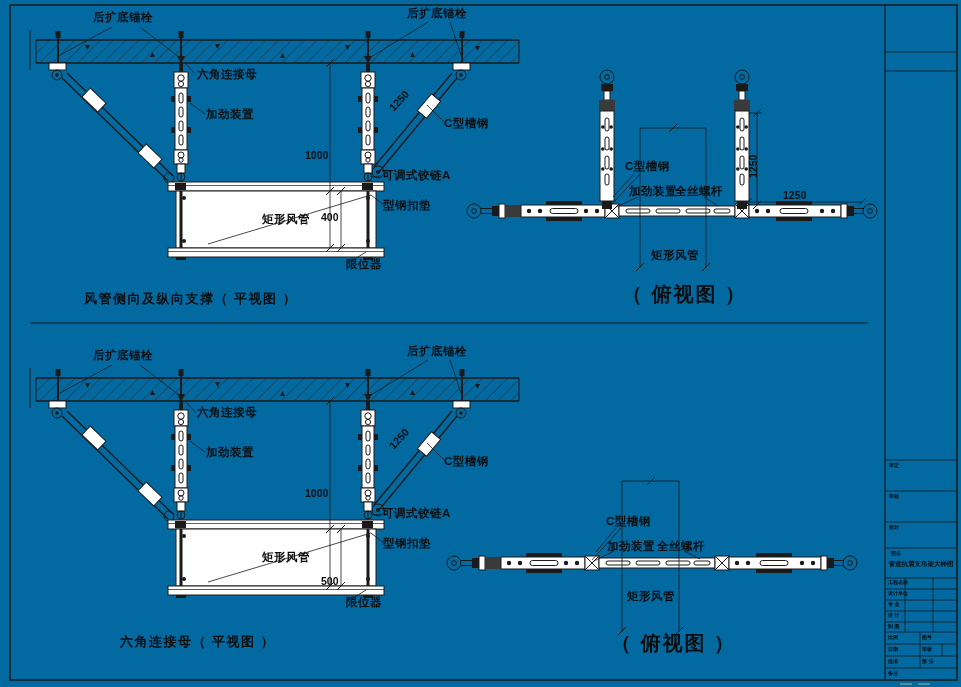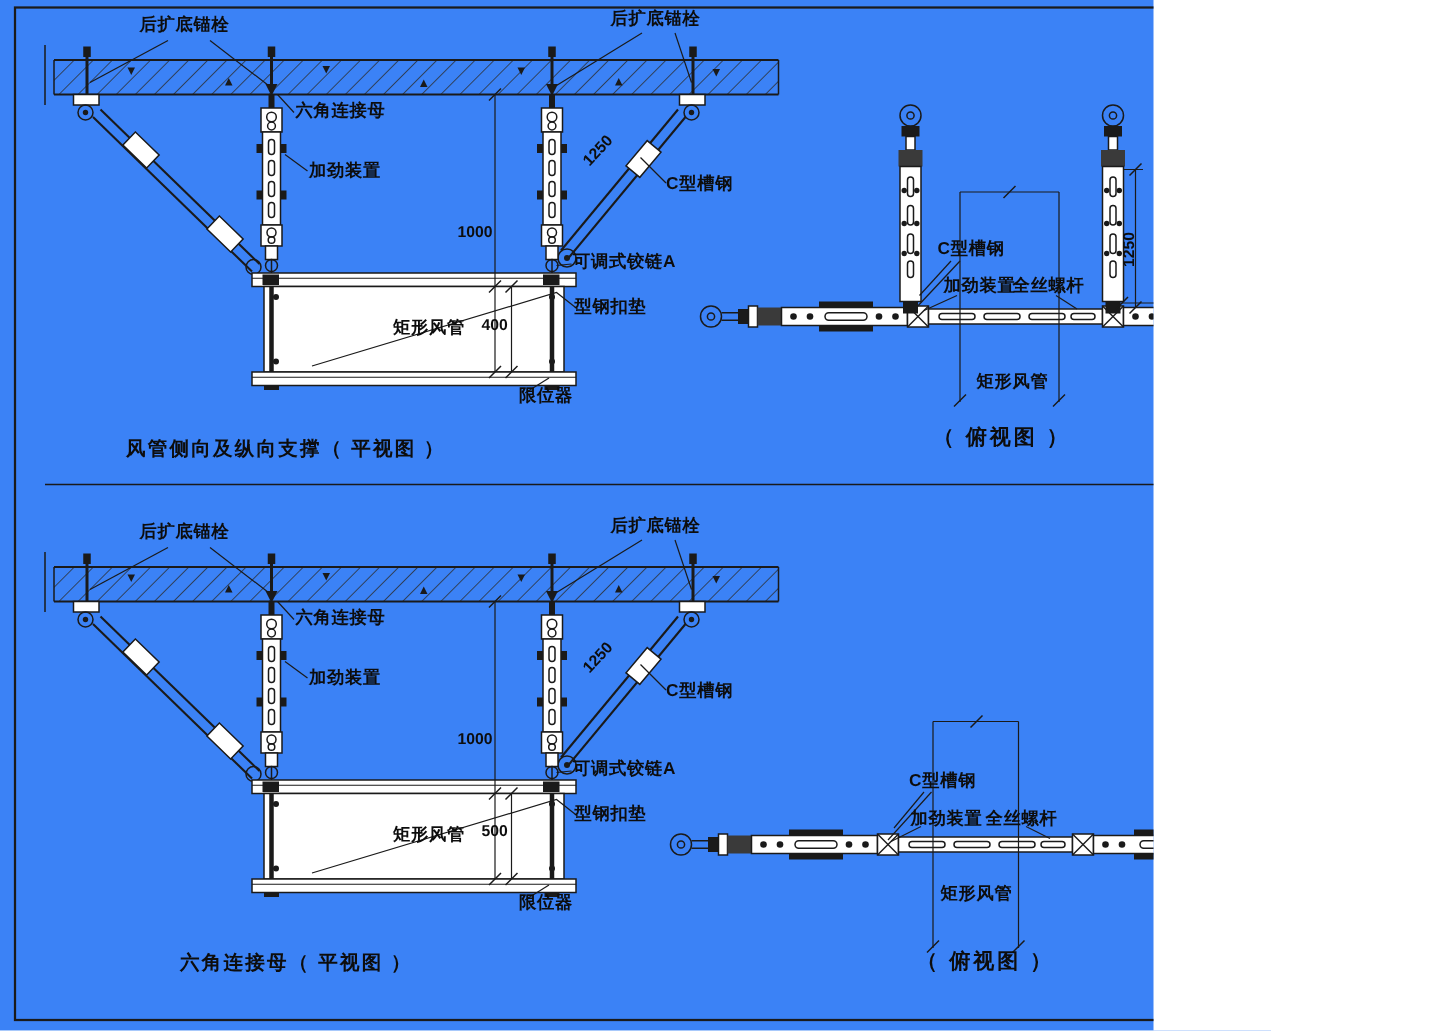--- a/index.html
+++ b/index.html
@@ -1,25 +1,25 @@
 <!DOCTYPE html>
 <html><head>
 <meta charset="utf-8">
 <style>
   html,body{margin:0;padding:0;background:#fff;}
-  .canvas{position:relative;width:769px;height:687px;background:#3b82f6;overflow:hidden;
+  .canvas{position:relative;width:961px;height:687px;background:#0369a1;overflow:hidden;
           font-family:"Liberation Sans", sans-serif;}
   .canvas svg{position:absolute;left:0;top:0;}
   .lbl{position:absolute;color:#0d0d0d;font-weight:bold;font-size:11.5px;line-height:1;
        white-space:nowrap;letter-spacing:0.5px;}
   .dim{font-size:10.5px;letter-spacing:0;}
   .rot{transform:rotate(-47deg);transform-origin:0 50%;}
   .rot90{transform:rotate(-90deg);transform-origin:0 0;}
   .vtitle{font-size:13px;letter-spacing:1.5px;}
-  .ptitle{font-size:14px;letter-spacing:2px;}
+  .ptitle{font-size:20px;letter-spacing:2px;}
   .tiny{font-size:5px;letter-spacing:0;font-weight:bold;}
   .tbtitle{font-size:6.5px;width:70px;text-align:center;}
 </style>
 </head>
 <body>
 
 <div class="canvas">
 
 <svg width="961" height="687" viewBox="0 0 961 687">
   <defs>
@@ -288,21 +288,21 @@
 <div class="lbl" style="left:407px;top:346px">后扩底锚栓</div>
 <div class="lbl" style="left:197px;top:407px">六角连接母</div>
 <div class="lbl" style="left:206px;top:447px">加劲装置</div>
 <div class="lbl" style="left:444px;top:456px">C型槽钢</div>
 <div class="lbl" style="left:382px;top:508px">可调式铰链A</div>
 <div class="lbl" style="left:383px;top:538px">型钢扣垫</div>
 <div class="lbl" style="left:262px;top:552px">矩形风管</div>
 <div class="lbl" style="left:346px;top:597px">限位器</div>
 <div class="lbl dim rot" style="left:391px;top:442px">1250</div>
 <div class="lbl dim" style="left:305px;top:488px">1000</div>
-<div class="lbl dim" style="left:321px;top:549px">500</div>
+<div class="lbl dim" style="left:321px;top:576px">500</div>
 <div class="lbl vtitle" style="left:120px;top:635px">六角连接母（ 平视图 ）</div>
 
 <div class="lbl" style="left:606px;top:516px">C型槽钢</div>
 <div class="lbl" style="left:607px;top:541px">加劲装置</div>
 <div class="lbl" style="left:657px;top:541px">全丝螺杆</div>
 <div class="lbl" style="left:627px;top:591px">矩形风管</div>
 <div class="lbl ptitle" style="left:611px;top:633px">（ 俯视图 ）</div>
 
 <div class="lbl tiny" style="left:889px;top:463px">审定</div>
 <div class="lbl tiny" style="left:889px;top:494px">审核</div>

